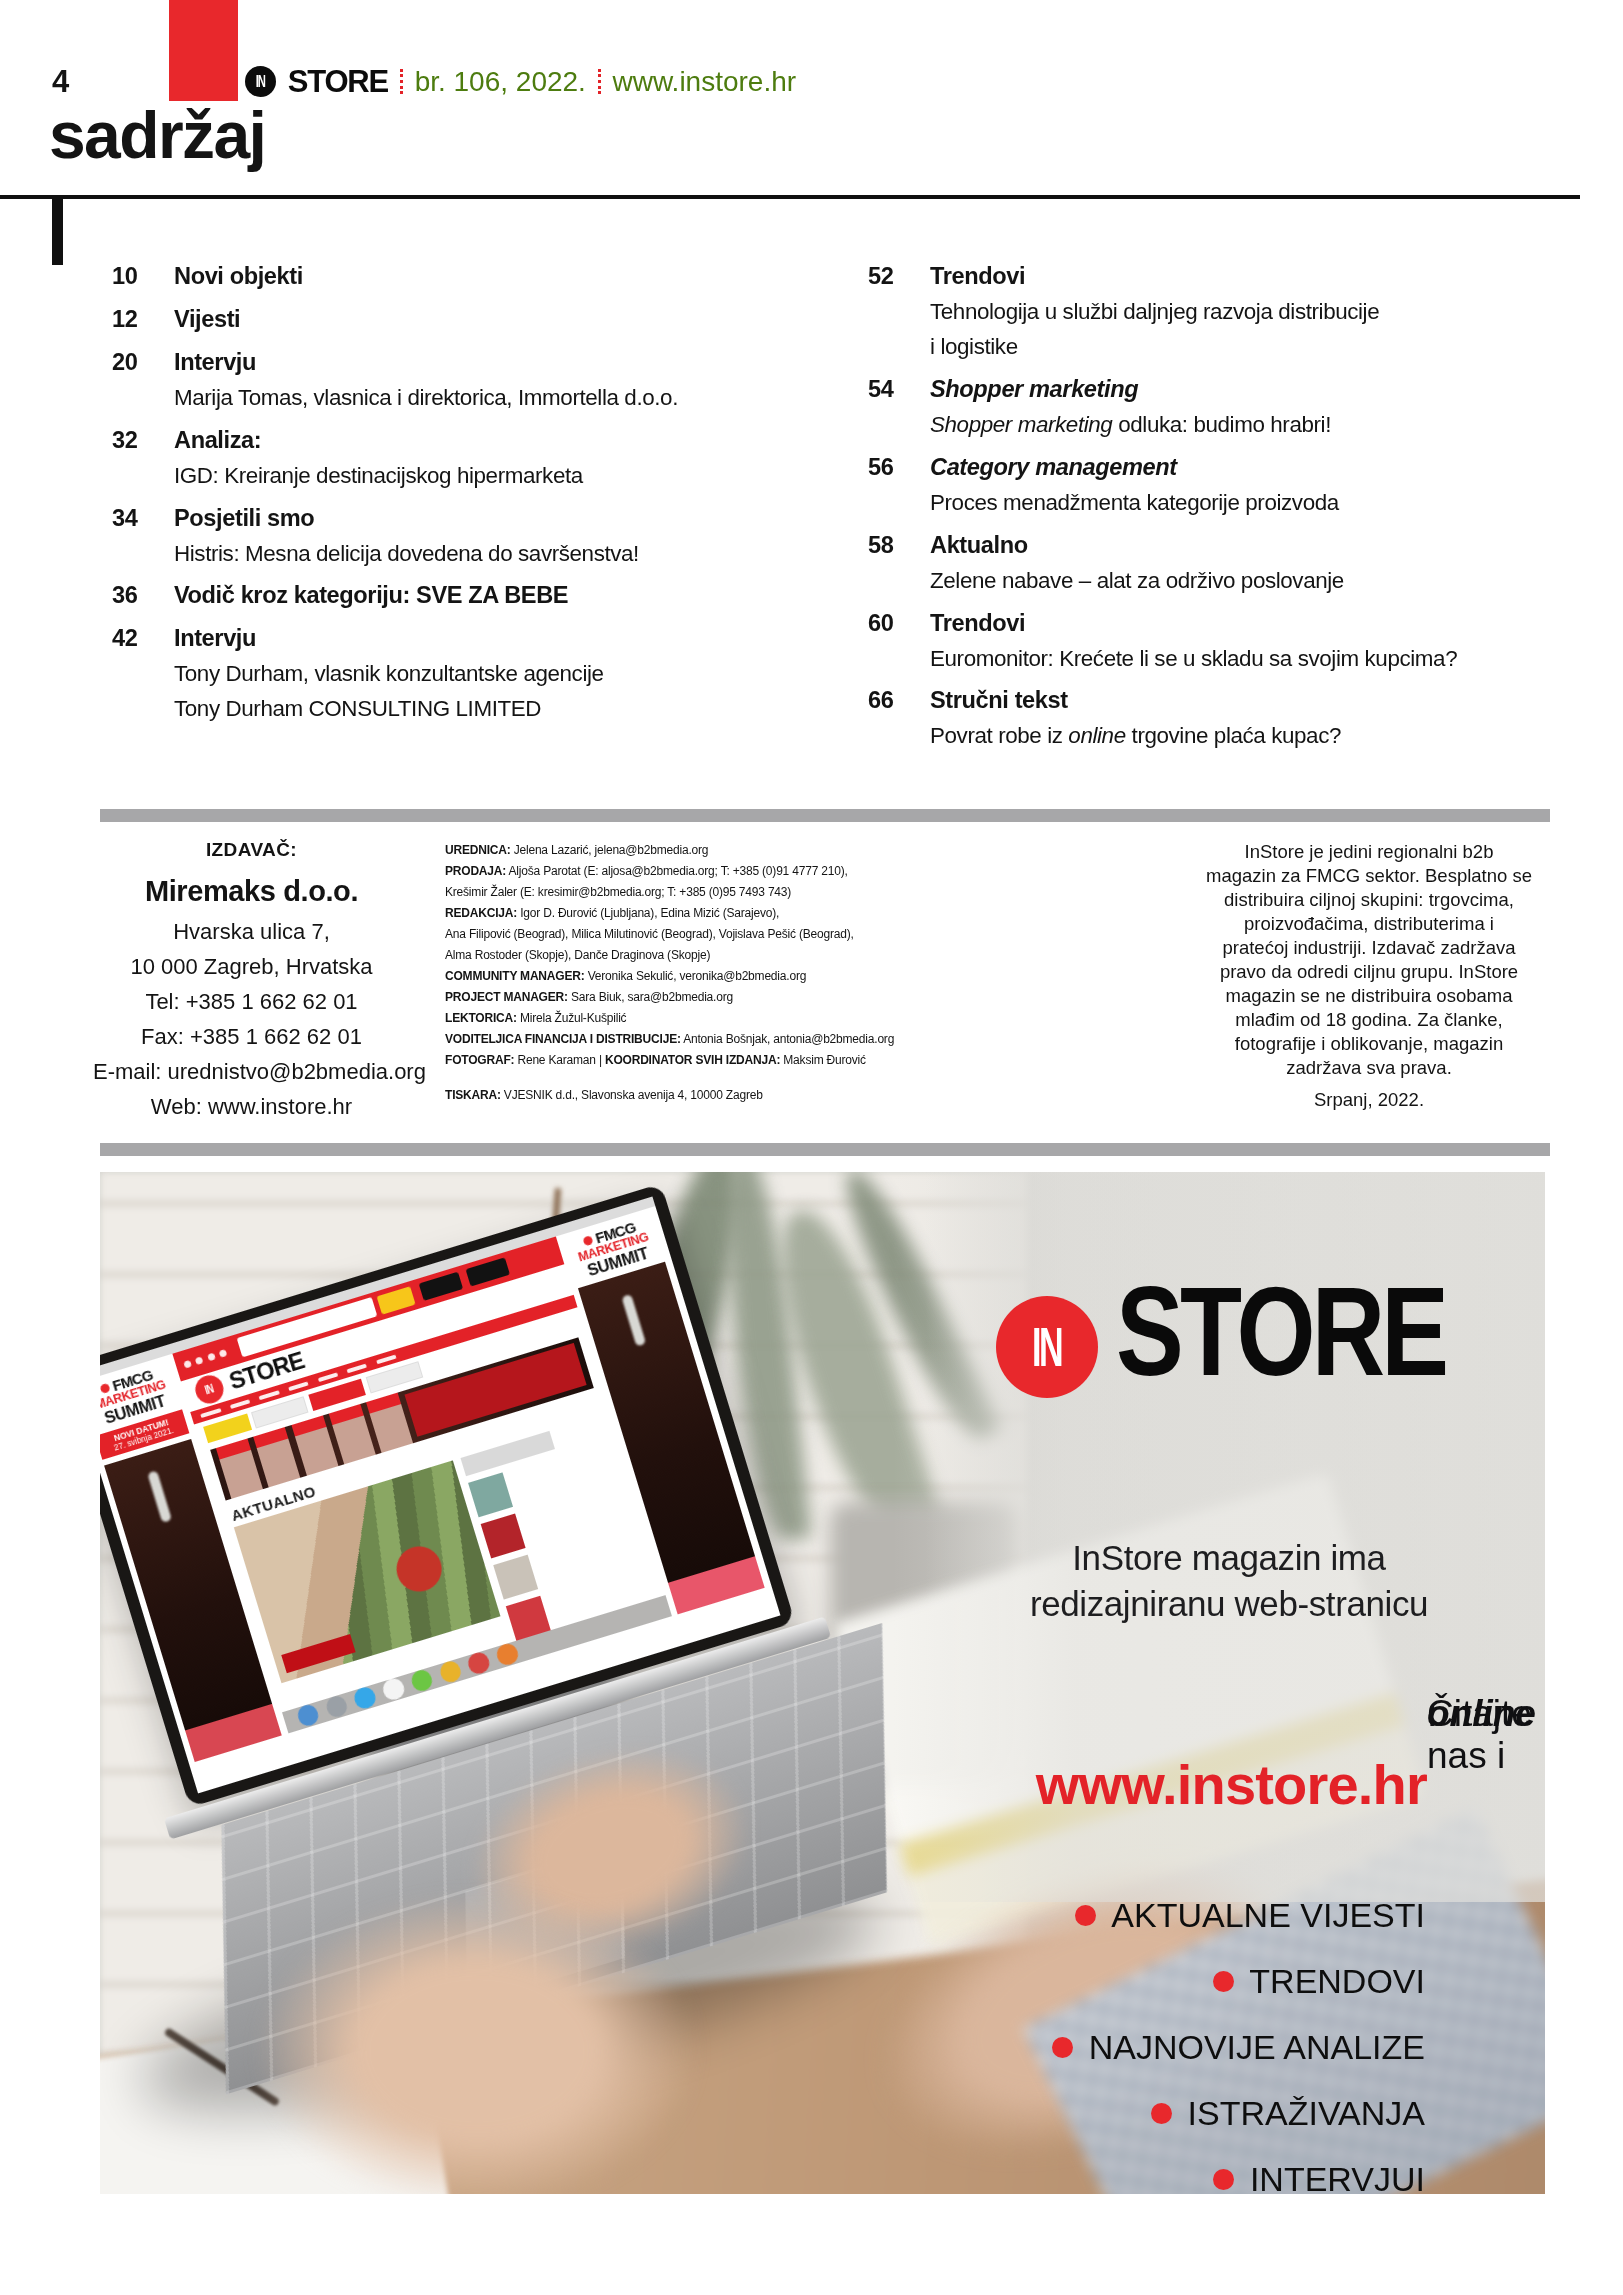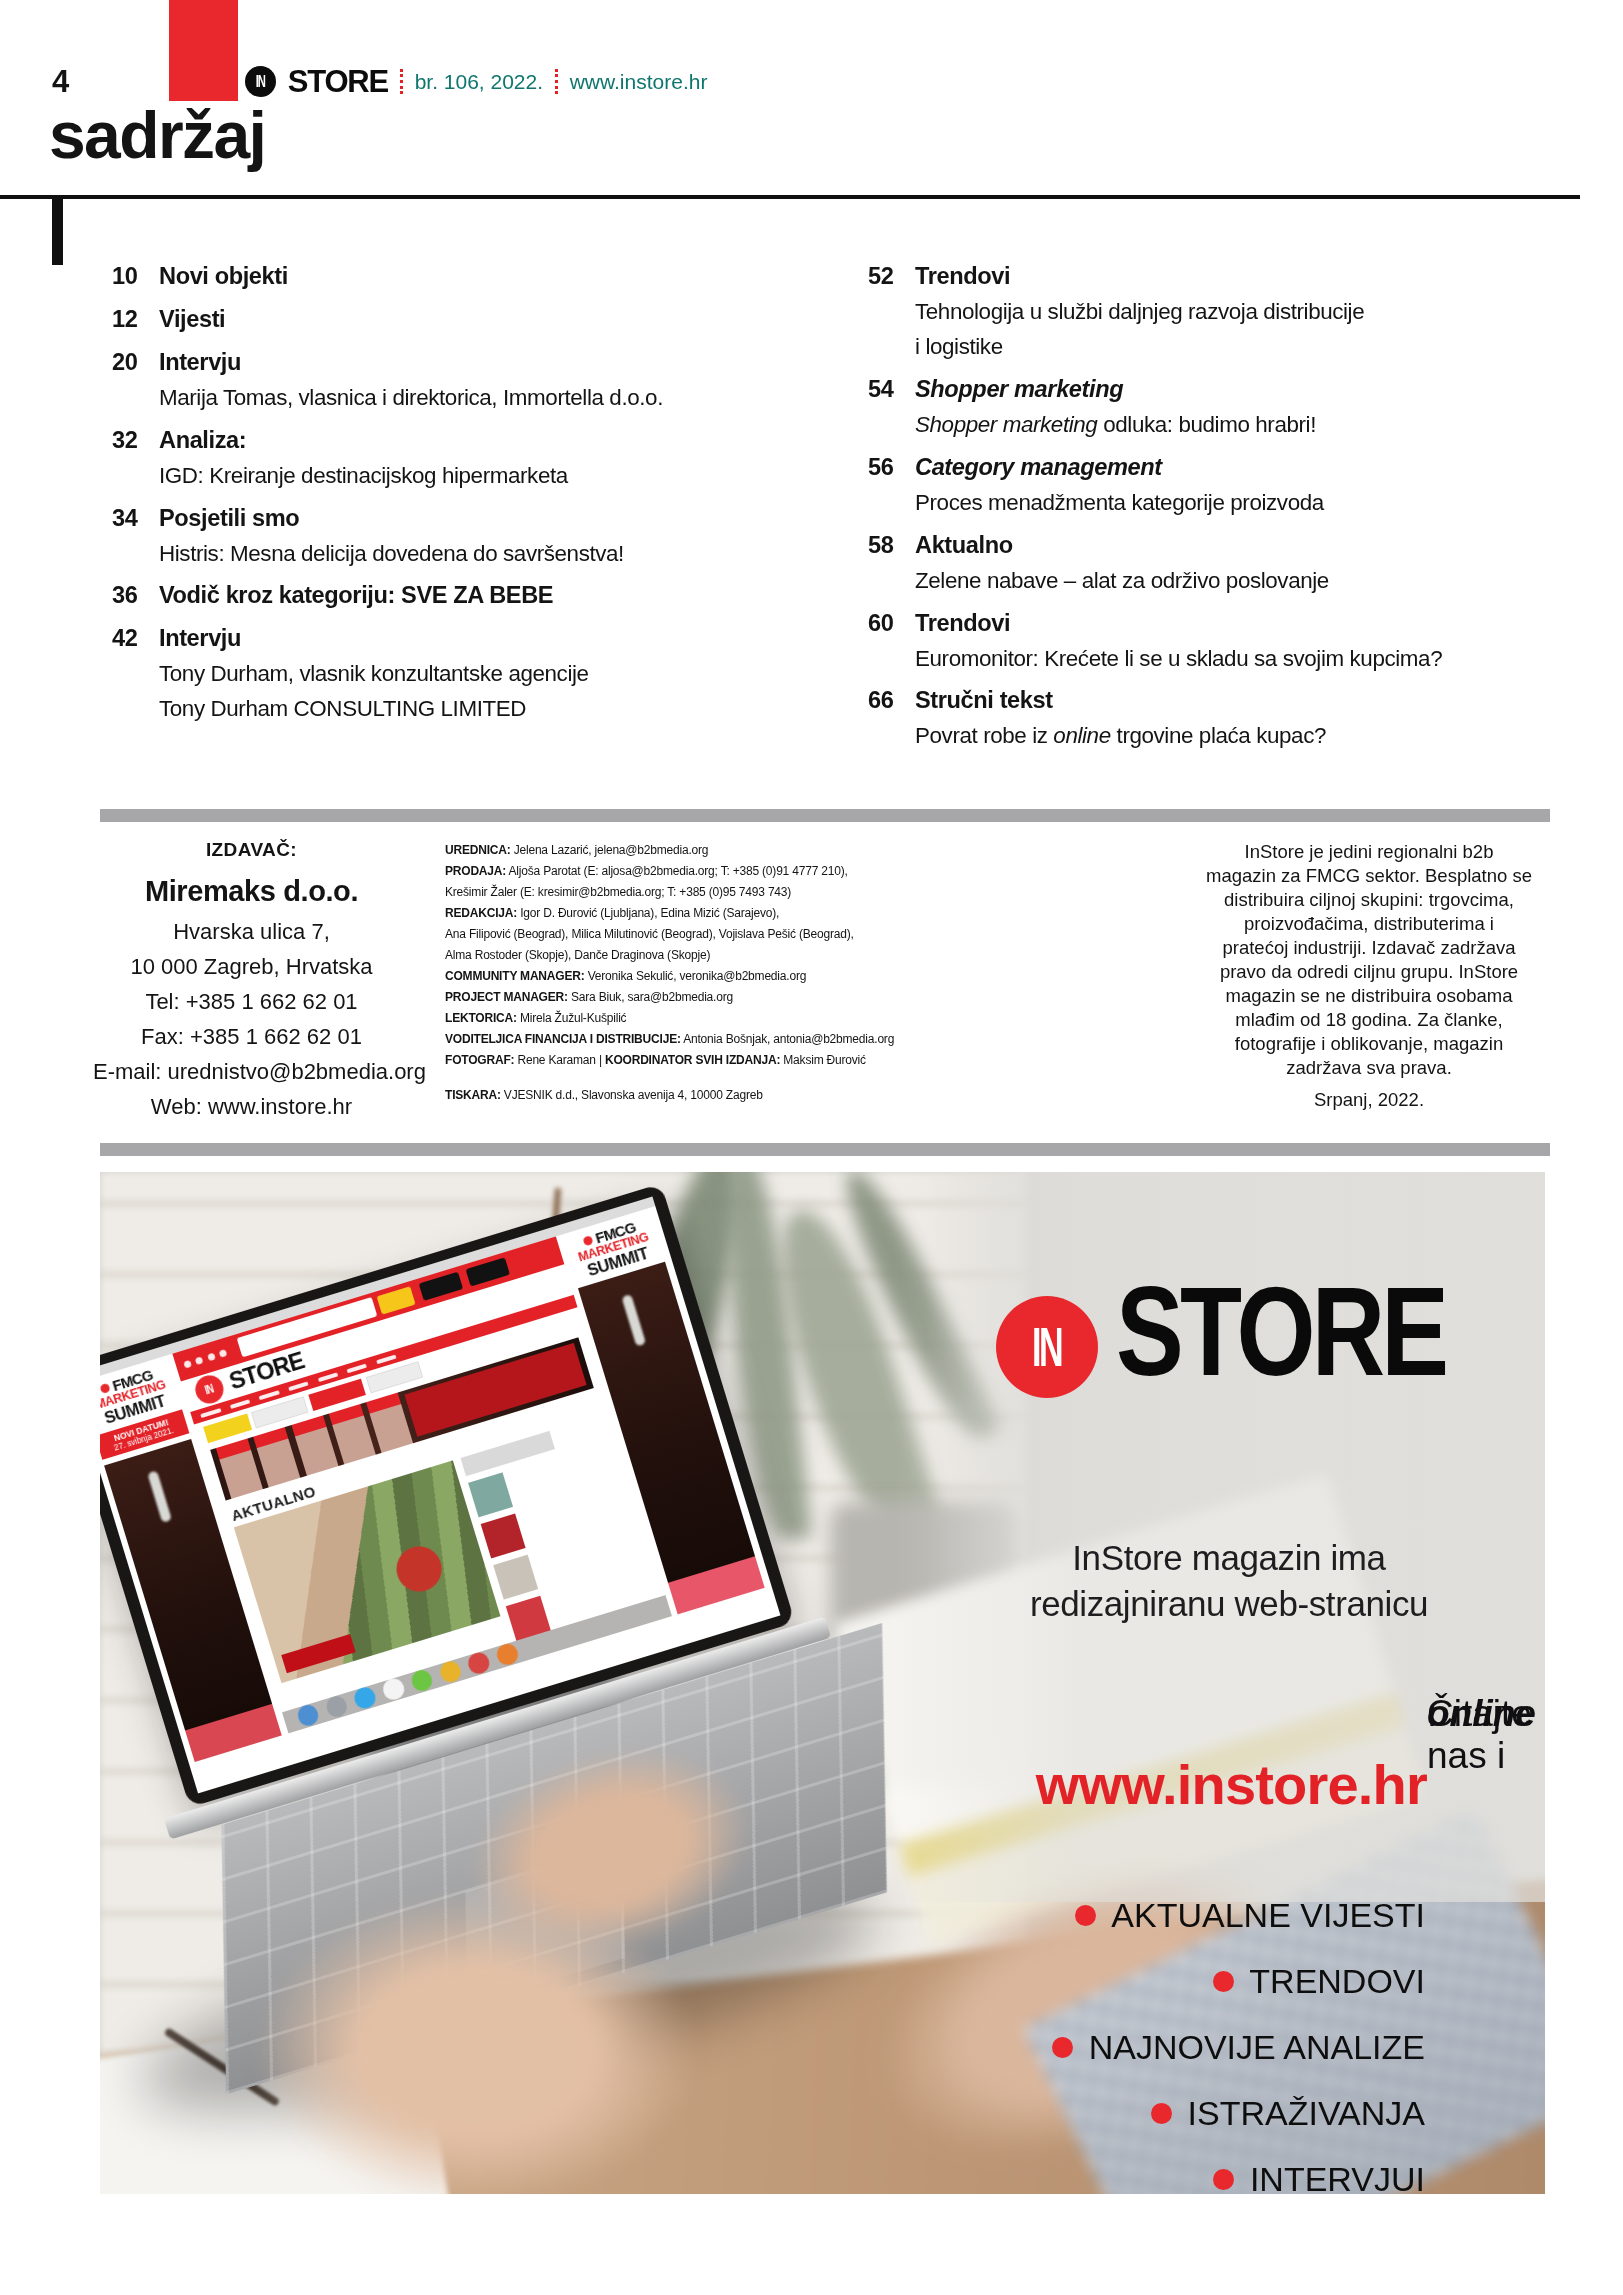--- a/index.html
+++ b/index.html
@@ -10,33 +10,33 @@
 
   
   .pageno{position:absolute;left:52px;top:64px;font-size:31px;font-weight:800;}
   .red-block{position:absolute;left:169px;top:0;width:69px;height:101px;background:var(--logored);}
   .hdr-row{position:absolute;left:245px;top:64px;height:35px;display:flex;align-items:center;gap:11.8px;}
   .logo-circle{width:31px;height:31px;border-radius:50%;background:#0c0c0c;color:#fff;flex:none;
                display:flex;align-items:center;justify-content:center;}
   .logo-circle span{font-size:15.7px;font-weight:900;letter-spacing:-1.6px;transform:scaleX(.72);}
   .hdr-store{font-size:31px;font-weight:900;letter-spacing:-1.2px;color:#0c0c0c;}
   .hdr-sep{width:0;height:25px;border-left:3.1px dotted var(--red);}
-  .hdr-issue,.hdr-site{font-size:21px;color:#0f766e;}
+  .hdr-issue,.hdr-site{font-size:28px;color:#4d7c0f;}
 
   .big-title{position:absolute;left:49px;top:97px;margin:0;font-size:66px;font-weight:800;letter-spacing:-1.6px;}
   .rule{position:absolute;left:0;top:195px;width:1580px;height:3.9px;background:#101010;}
   .rule-tab{position:absolute;left:52px;top:199px;width:11px;height:66px;background:#101010;}
 
   
   .toc{position:absolute;top:259px;}
   .toc.left{left:112px;width:652px;}
   .toc.right{left:868px;width:707px;}
   .toc-entry{display:flex;margin-bottom:7.9px;}
   .toc-num{width:41px;flex:none;font-size:23.6px;font-weight:700;line-height:35px;letter-spacing:-0.4px;}
-  .toc-body{margin-left:6px;}
+  .toc-body{margin-left:21px;}
   .toc-title{font-size:23.6px;font-weight:700;line-height:35px;letter-spacing:-0.4px;}
   .toc-sub{font-size:22.4px;font-weight:400;line-height:35px;letter-spacing:-0.4px;}
 
   
   .graybar{position:absolute;left:100px;width:1450px;height:12.6px;background:var(--graybar);}
   #gb1{top:809px;} #gb2{top:1143px;}
 
   
   .imp-left{position:absolute;left:93px;top:839px;width:317px;text-align:center;}
   .imp-label{font-size:19px;font-weight:700;margin-bottom:14px;letter-spacing:0.4px;}

